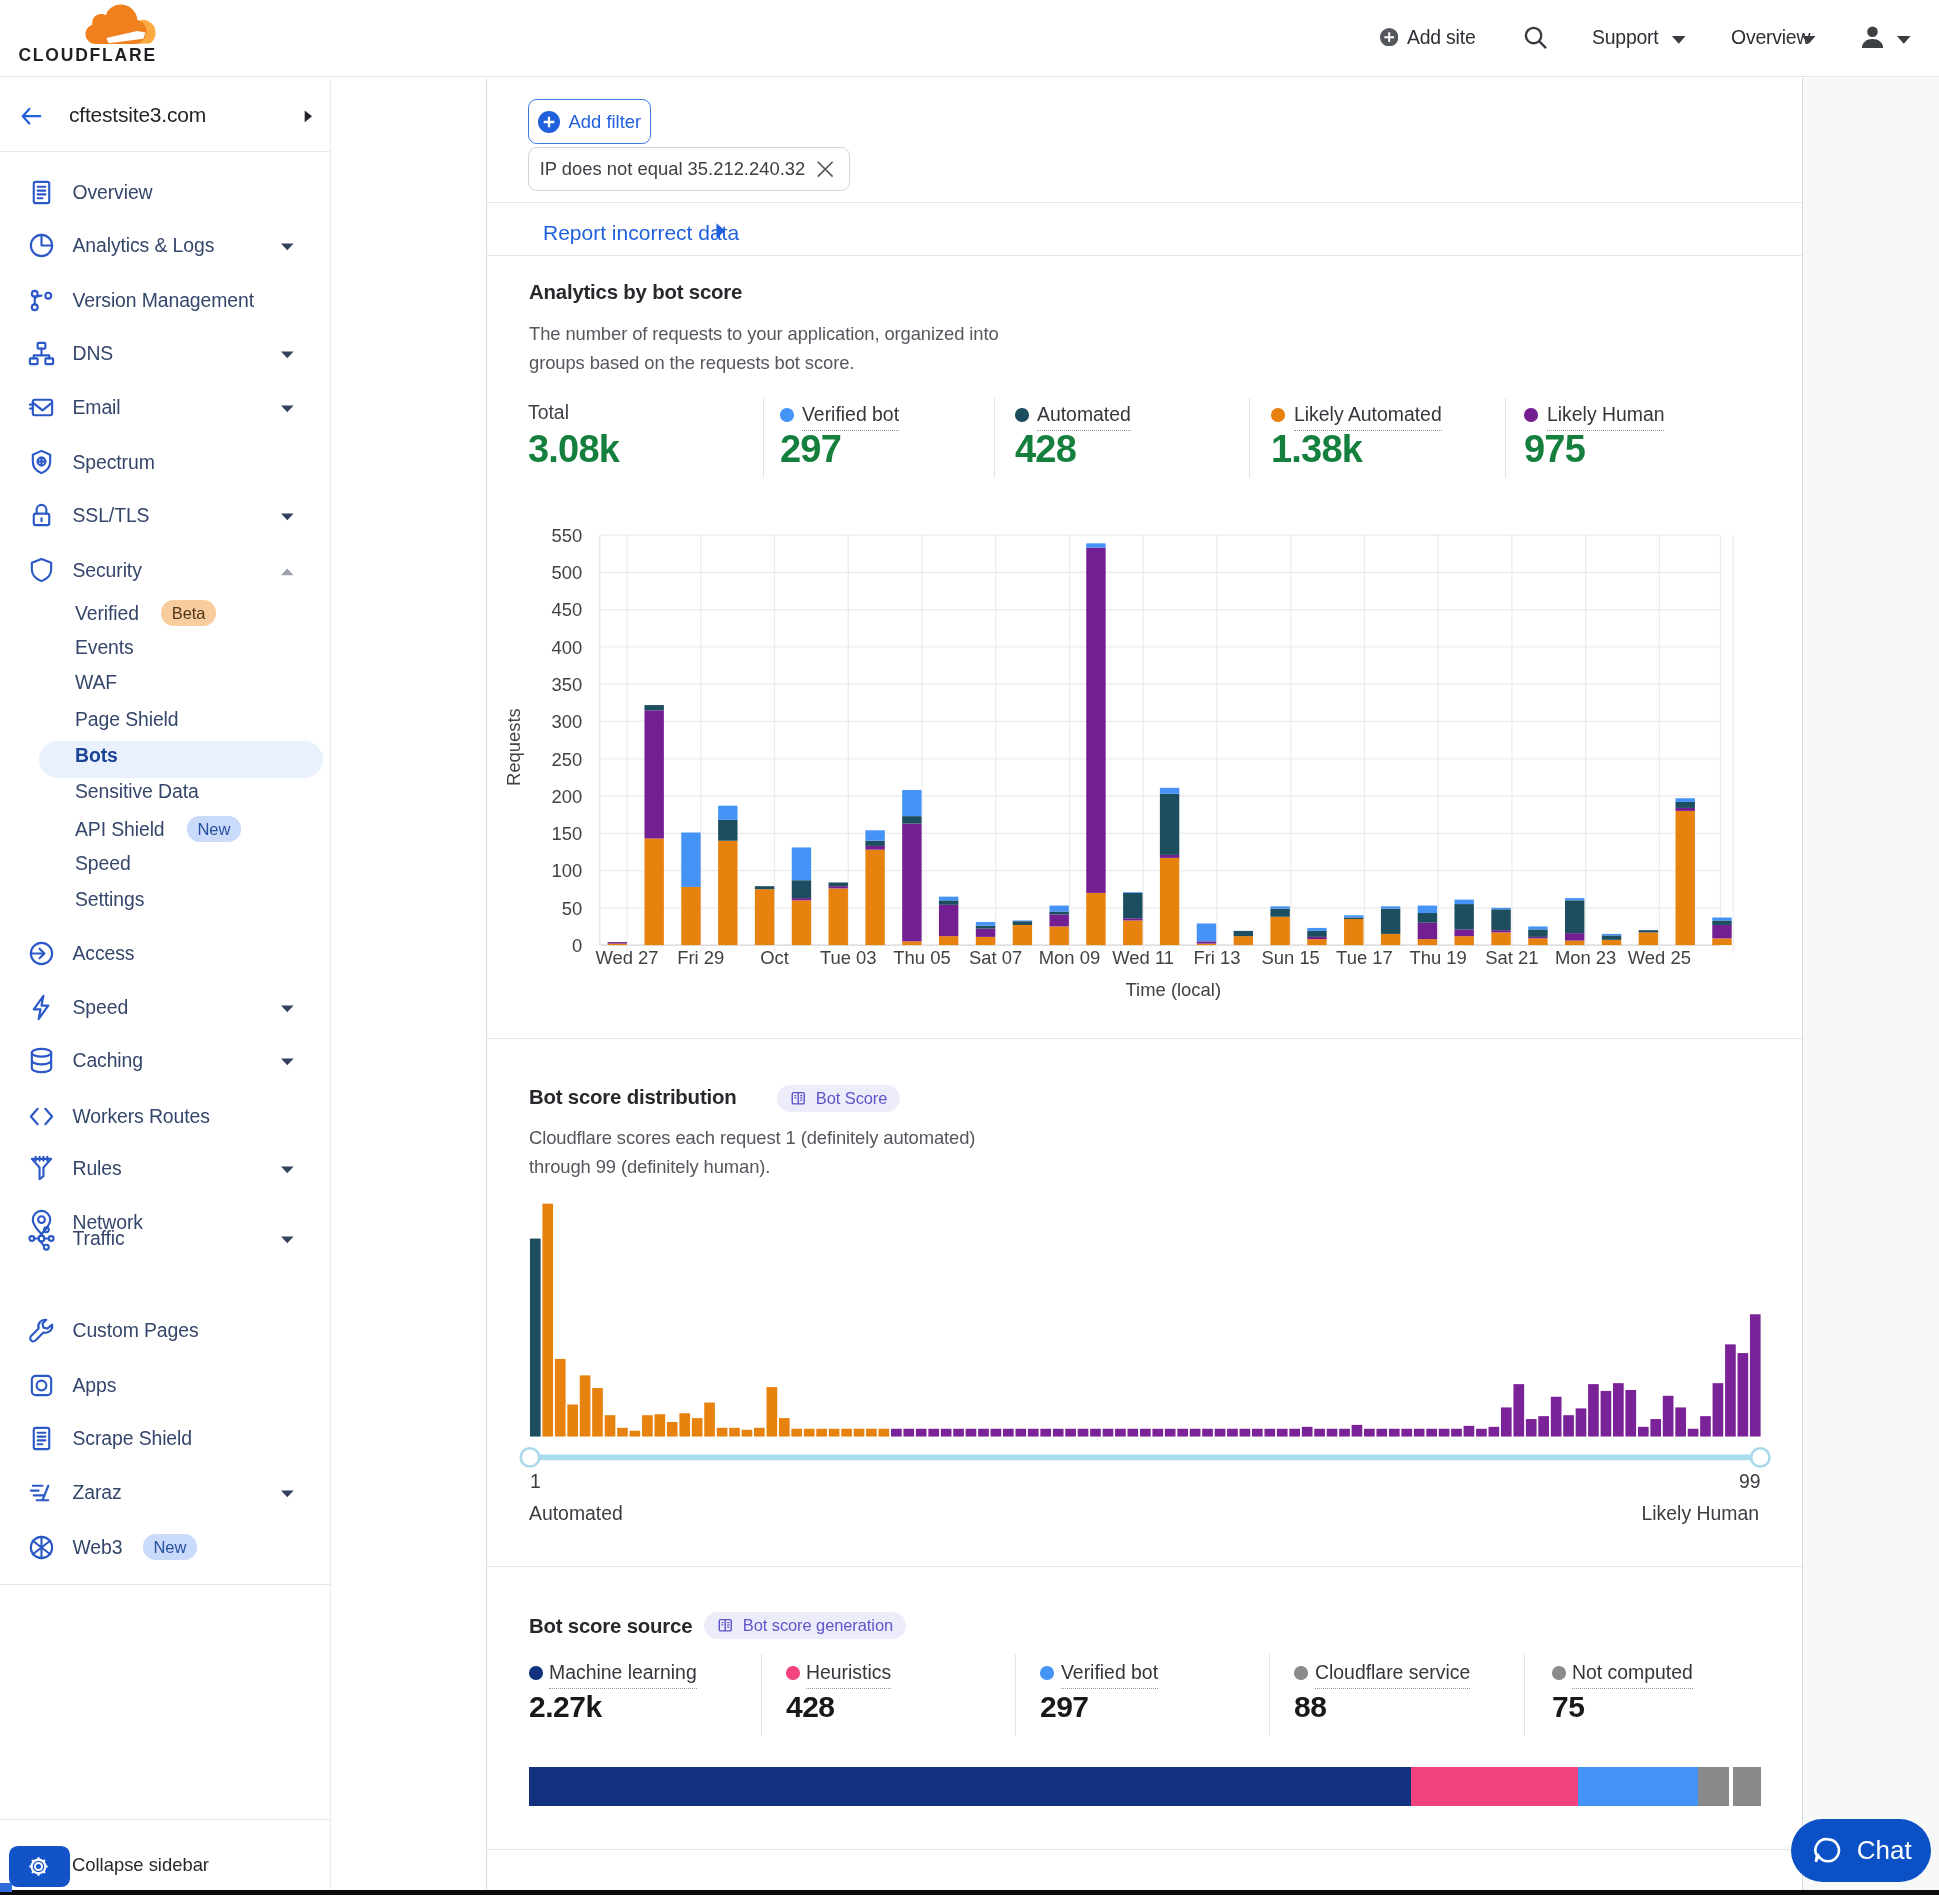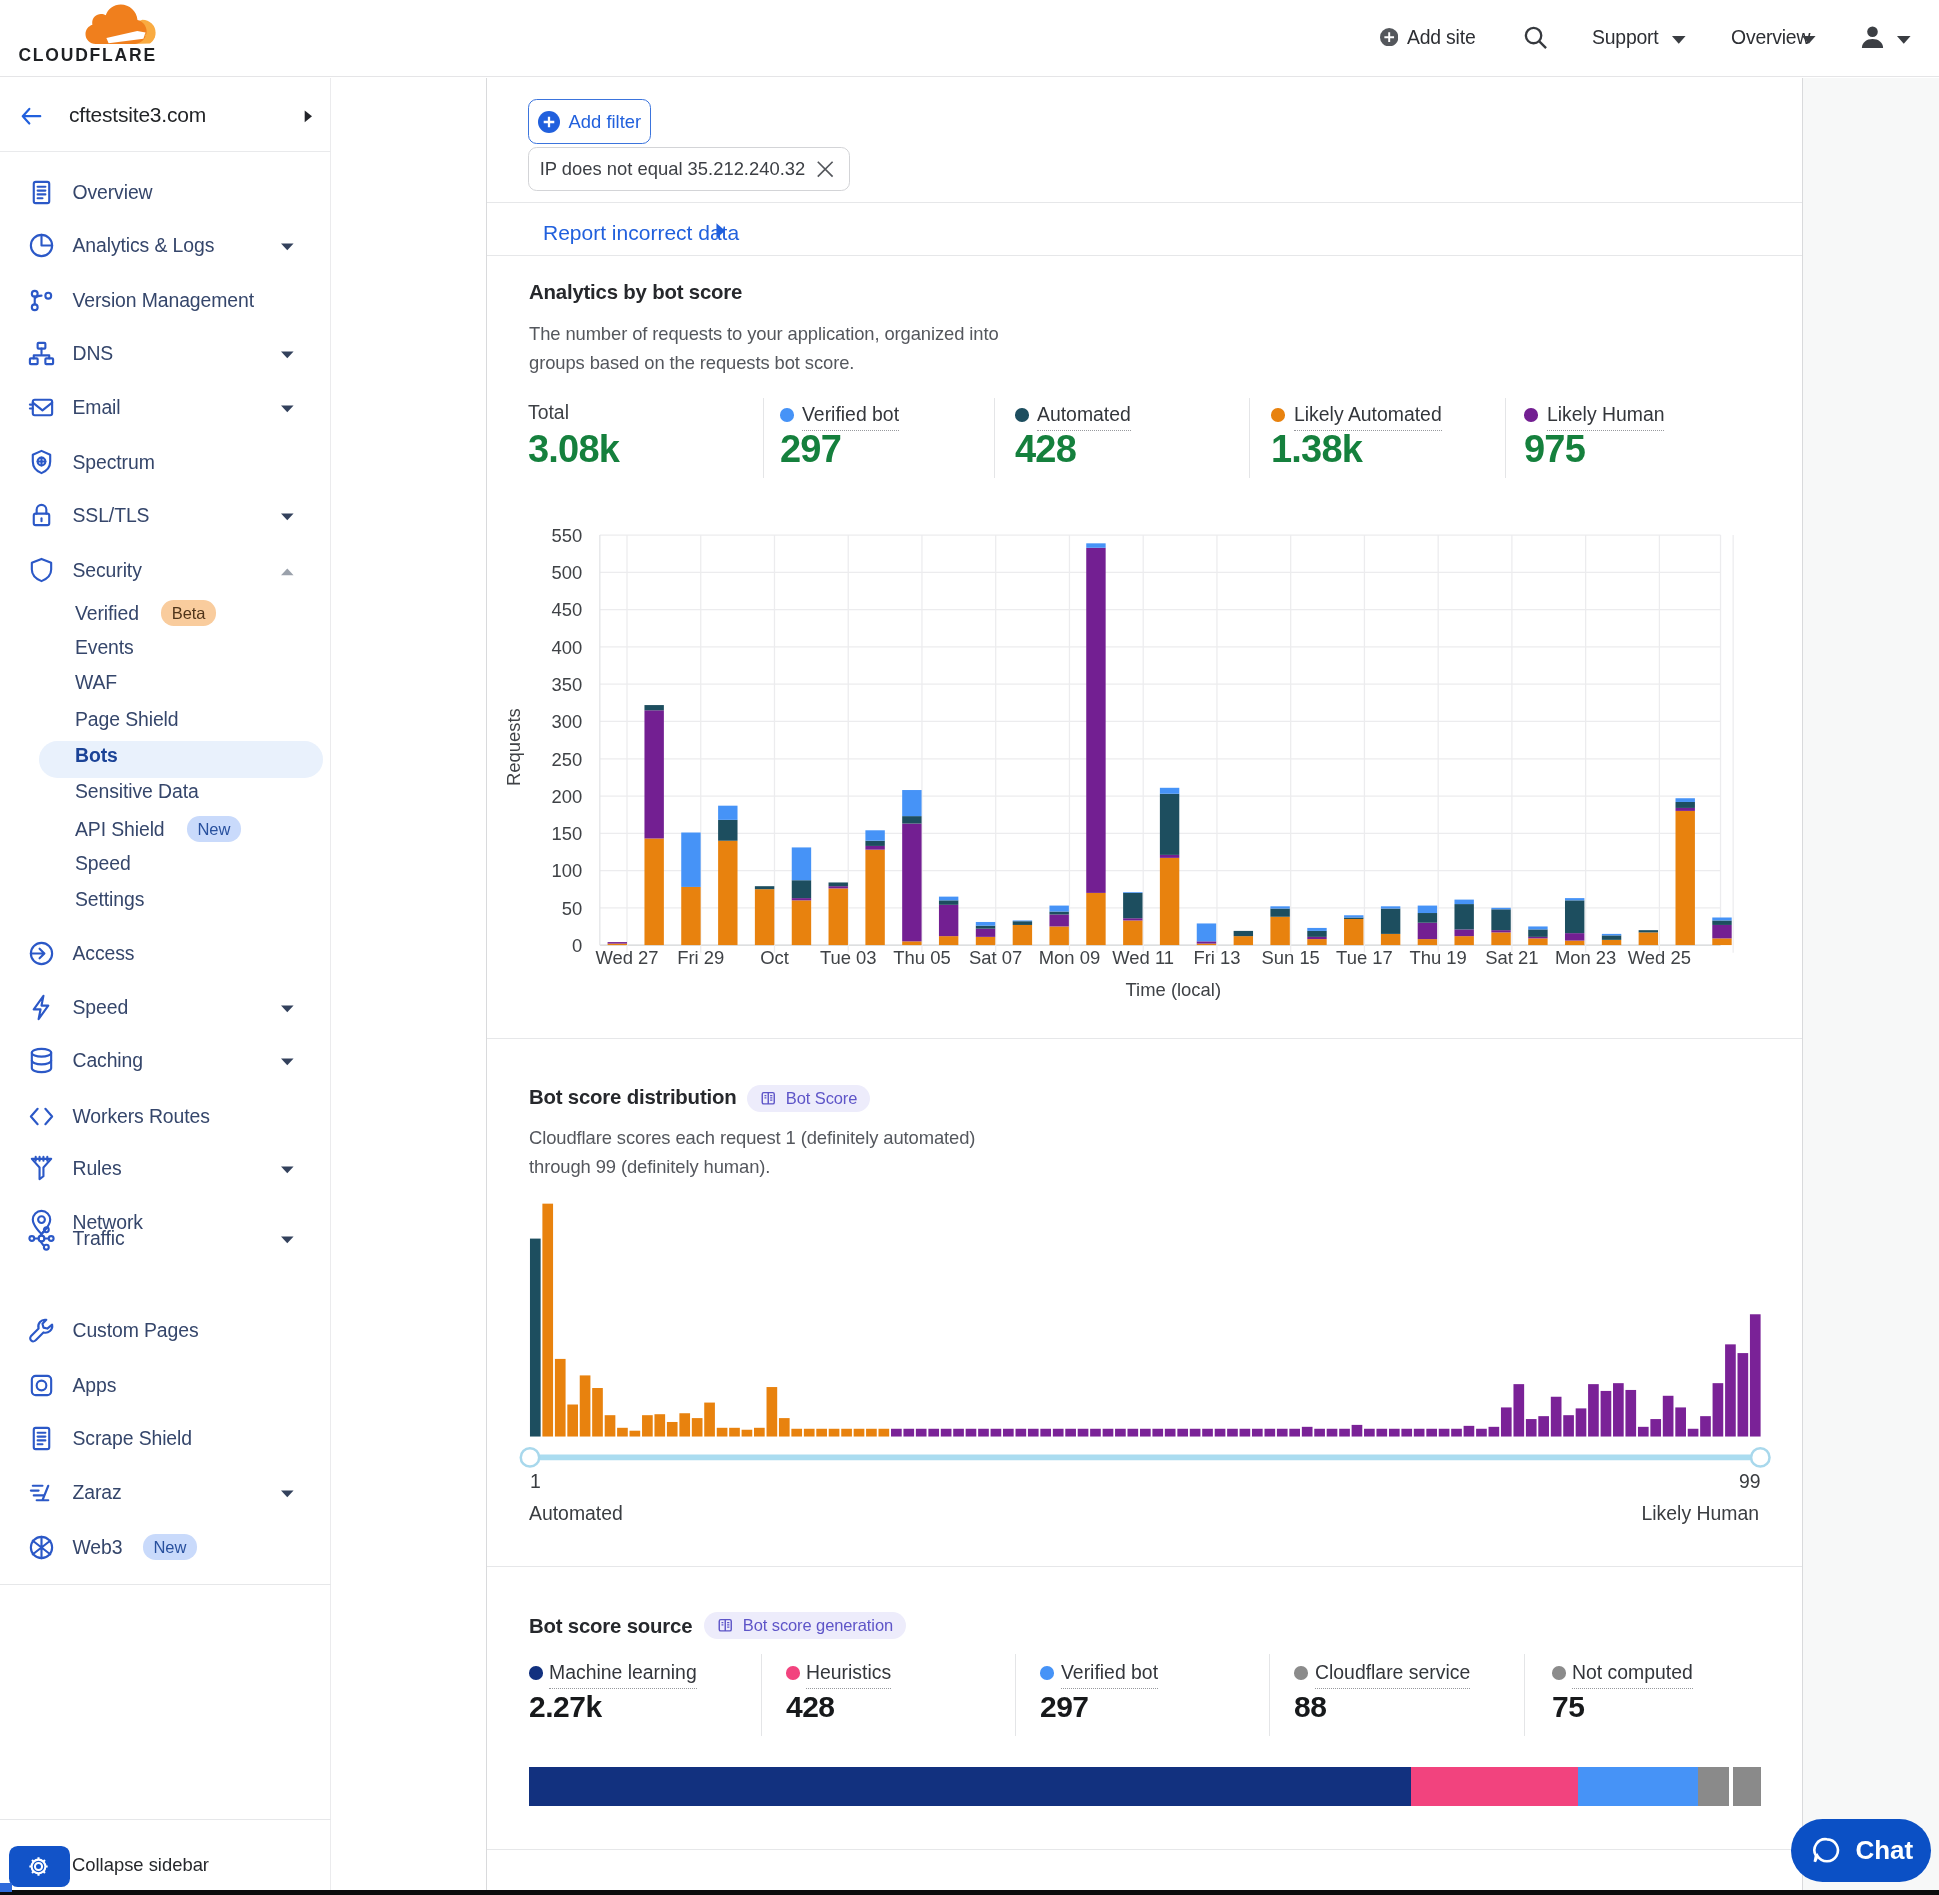--- a/index.html
+++ b/index.html
@@ -599,21 +599,21 @@
     <rect x="1764.8" y="1425.5" width="11" height="55" fill="#7a2297"></rect>
     <rect x="1777.7" y="1385.5" width="11" height="95" fill="#7a2297"></rect>
     <rect x="1790.5" y="1394.5" width="11" height="86" fill="#7a2297"></rect>
     <rect x="1803.3" y="1354.5" width="11" height="126" fill="#7a2297"></rect>
     <rect x="546" y="1499" width="1269" height="6" rx="3" fill="#aadcf0"></rect>
     <circle cx="546" cy="1502" r="9.5" fill="#ffffff" stroke="#a8d8ec" stroke-width="2.6"></circle>
     <circle cx="1814" cy="1502" r="9.5" fill="#ffffff" stroke="#a8d8ec" stroke-width="2.6"></circle>
   </svg>
 <div class="hr" style="top:1038px"></div>
 <div class="h2" style="left:529px;top:1086px">Bot score distribution</div>
-<div class="pbadge" style="left:747px;top:1085px">
+<div class="pbadge" style="left:777px;top:1085px">
     <svg width="16.5" height="16.5" viewBox="0 0 22 22" fill="none" stroke="#5e55c8" stroke-width="1.9">
       <rect x="3" y="3.5" width="16" height="15" rx="2"></rect>
       <path d="M11 3.5v15M6 7.5h2.5M6 10.5h2.5M13.5 7.5h3M13.5 10.5h3M13.5 13.5h3"></path>
     </svg>
     <span>Bot Score</span>
   </div>
 <div class="para" style="left:529px;top:1127px">Cloudflare scores each request 1 (definitely automated)</div>
 <div class="para" style="left:529px;top:1156px">through 99 (definitely human).</div>
 <div class="abs" style="left:530px;top:1470px;font-size:19.4px;color:#3a3d41">1</div>
 <div class="abs" style="left:1739px;top:1470px;font-size:19.4px;color:#3a3d41">99</div>
@@ -650,16 +650,16 @@
 <div style="position:absolute;left:529px;top:1767px;width:882px;height:39px;background:#12317f"></div>
 <div style="position:absolute;left:1411px;top:1767px;width:167px;height:39px;background:#f2437e"></div>
 <div style="position:absolute;left:1578px;top:1767px;width:120px;height:39px;background:#4693f7"></div>
 <div style="position:absolute;left:1698px;top:1767px;width:31px;height:39px;background:#8a8a8a"></div>
 <div style="position:absolute;left:1733px;top:1767px;width:28px;height:39px;background:#8a8a8a"></div>
 <div class="hr" style="top:1849px"></div>
 <div class="abs" style="left:1791px;top:1819px;width:140px;height:63px;border-radius:32px;background:#0b50c5;display:flex;align-items:center;justify-content:center;gap:11.6px;z-index:6">
 <svg width="35" height="35" viewBox="0 0 36 36" fill="none" stroke="#fff" stroke-width="2.7">
       <path d="M18.5 6.5a11.3 11.3 0 1 1-9.8 17L6 29.5l1.2-6A11.3 11.3 0 0 1 18.5 6.5z"></path>
     </svg>
-<span style="font-size:26px;font-weight:700;color:#fff">Chat</span>
+<span style="font-size:26px;font-weight:400;color:#fff">Chat</span>
   </div>
 <div class="abs" style="left:0;top:1890px;width:1940px;height:4.9px;background:#0c0c0d;z-index:7"></div>
 <div class="abs" style="left:0;top:1883px;width:11.6px;height:8.7px;background:#2f6bdb;z-index:7"></div>
 
 </body></html>

